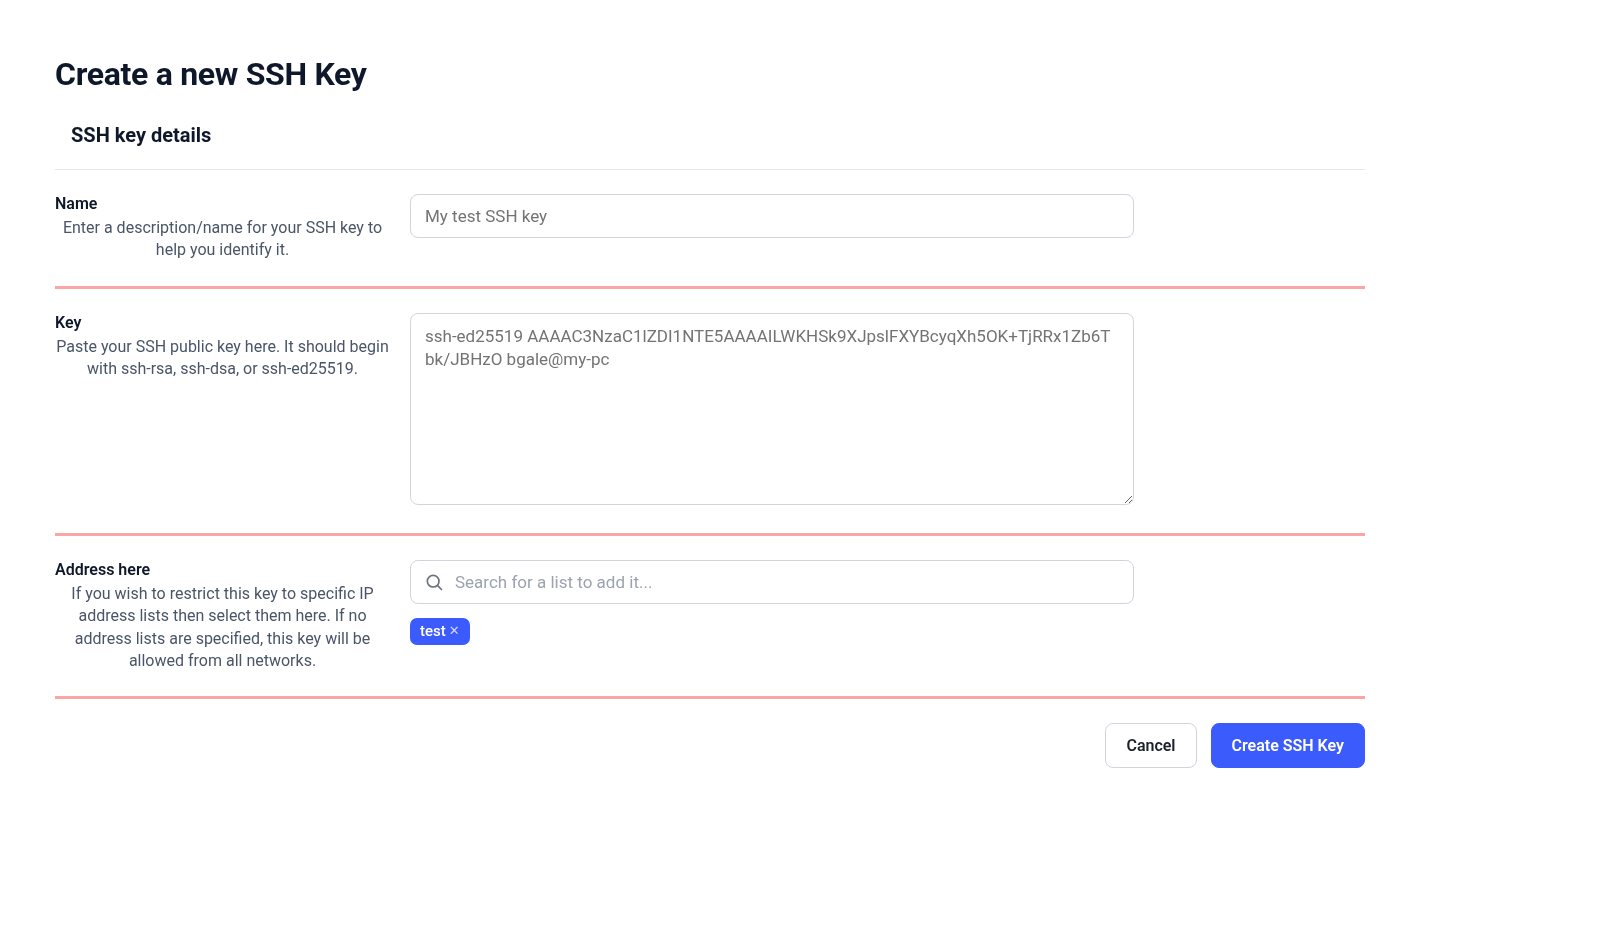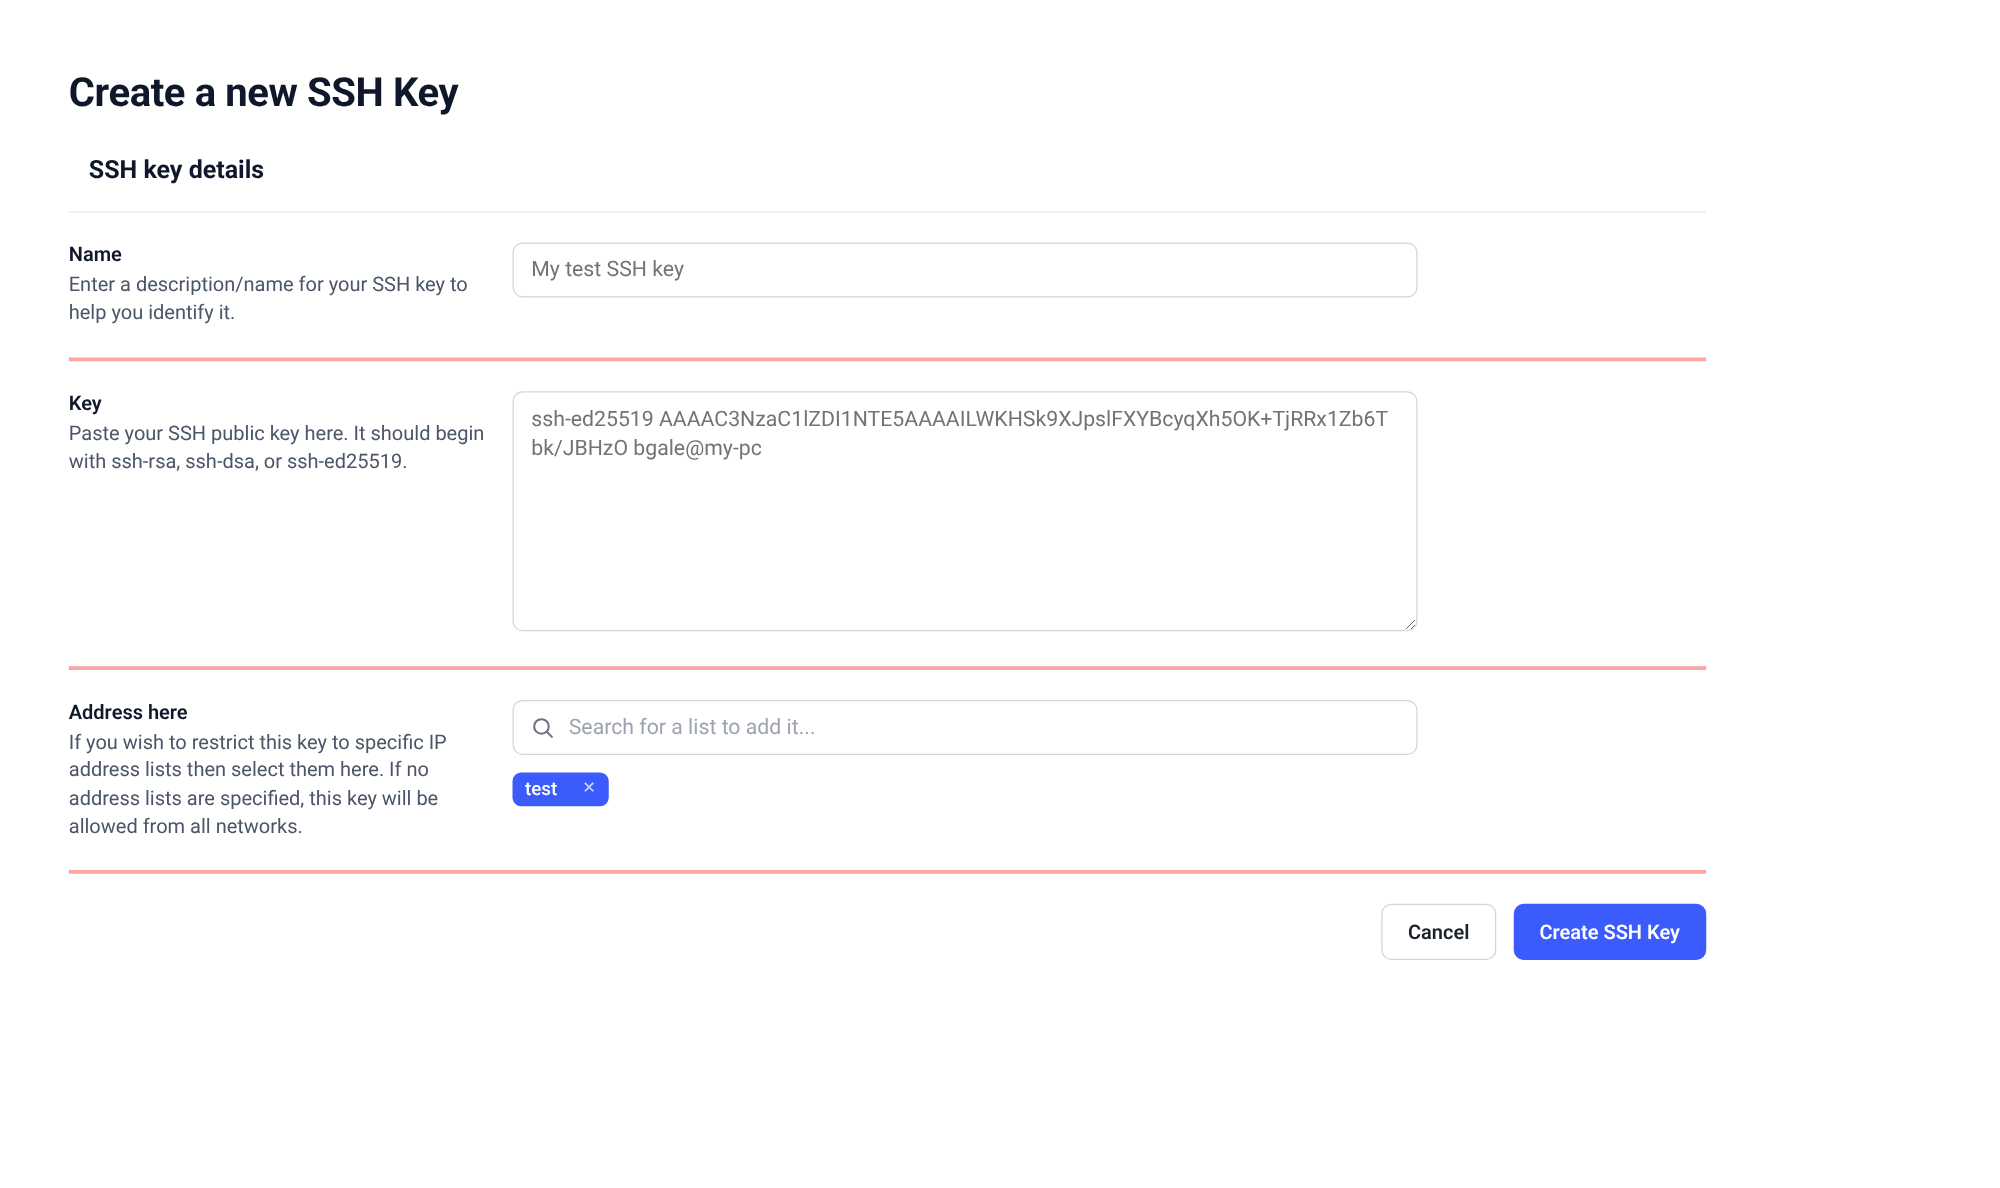--- a/index.html
+++ b/index.html
@@ -47,20 +47,21 @@
       font-size: 16px;
       font-weight: 600;
       color: #0f172a;
       margin-bottom: 4px;
       display: block;
     }
     .label-col .field-desc {
       font-size: 16px;
       color: #4a5568;
       line-height: 1.4;
+      text-align: center;
     }
     .input-col {
       flex: 1;
       max-width: 724px;
     }
     .text-input, .textarea-input, .search-input {
       width: 100%;
       border: 1px solid #d1d5db;
       border-radius: 8px;
       font-size: 17px;
@@ -106,21 +107,21 @@
       flex-wrap: wrap;
     }
     .tag {
       background: #3b5bfd;
       color: #fff;
       font-size: 15px;
       border-radius: 7px;
       padding: 4px 10px 5px 10px;
       display: inline-flex;
       align-items: center;
-      gap: 20px;
+      gap: 3px;
       font-weight: 500;
     }
     .tag-close {
       font-size: 13px;
       line-height: 1;
       color: rgba(255,255,255,0.75);
       cursor: pointer;
     }
     .actions {
       display: flex;

